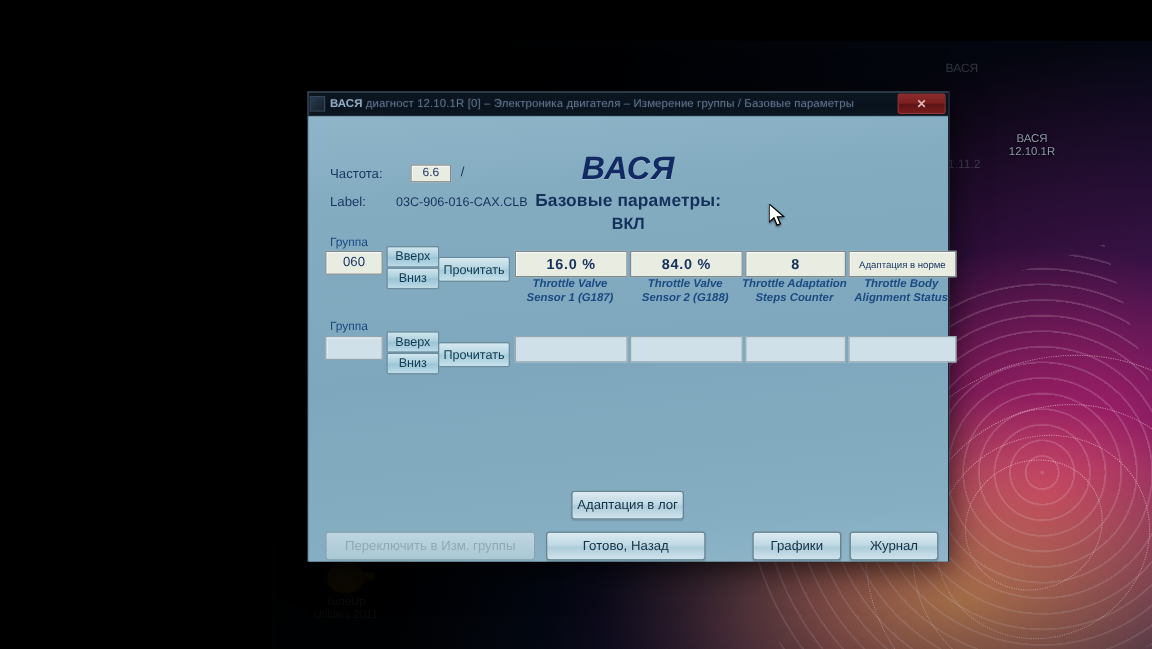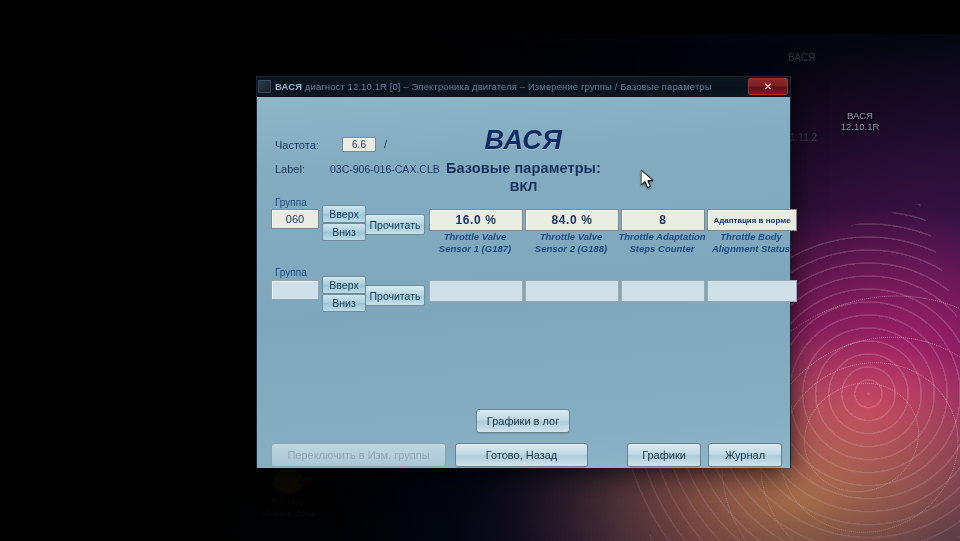--- a/index.html
+++ b/index.html
@@ -256,21 +256,21 @@
   .val-box {
     position:absolute;
     height: 20px;
     background:#e9ece1;
     border:1px solid #7d8a90;
     box-shadow: inset 1px 1px 0 rgba(255,255,255,.6);
     display:flex;align-items:center;justify-content:center;
     font-size: 12px; font-weight:600; color:#16335e;
     letter-spacing:.6px;
   }
-  .val-box.small { font-size: 8px; font-weight:700; letter-spacing:0; }
+  .val-box.small { font-size: 8px; font-weight:400; letter-spacing:0; }
   .val-box.empty { background:#cfe0e9; border-color:#97a9b1; box-shadow:none; }
   .val-cap {
     position:absolute;
     text-align:center;
     font-size: 9.5px; line-height: 12px;
     color: #1b4a82;
     font-weight: 600;
     font-style: italic;
   }
 
@@ -403,21 +403,21 @@
     <div class="arrow-btn" style="left:65px; top:179px;">Вверх</div>
     <div class="arrow-btn" style="left:65px; top:197px;">Вниз</div>
     <div class="read-btn" style="left:108px; top:188px;">Прочитать</div>
 
     <div class="val-box empty" style="left:172px; top:183px; width:92px;"></div>
     <div class="val-box empty" style="left:268px; top:183px; width:92px;"></div>
     <div class="val-box empty" style="left:364px; top:183px; width:82px;"></div>
     <div class="val-box empty" style="left:450px; top:183px; width:88px;"></div>
 
 
-    <div class="btn" style="left:219px; top:312px; width:92px;">Графики в лог</div>
+    <div class="btn" style="left:219px; top:312px; width:92px;">Адаптация в лог</div>
 
     <div class="btn disabled" style="left:14px; top:346px; width:173px;">Переключить в Изм. группы</div>
     <div class="btn" style="left:198px; top:346px; width:131px;">Готово, Назад</div>
     <div class="btn" style="left:370px; top:346px; width:72px;">Графики</div>
     <div class="btn" style="left:451px; top:346px; width:72px;">Журнал</div>
 
   </div>
 </div>
 
 </body></html>

